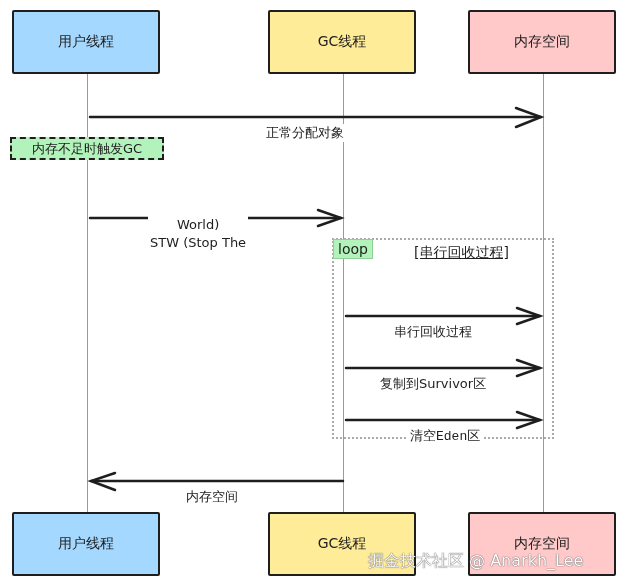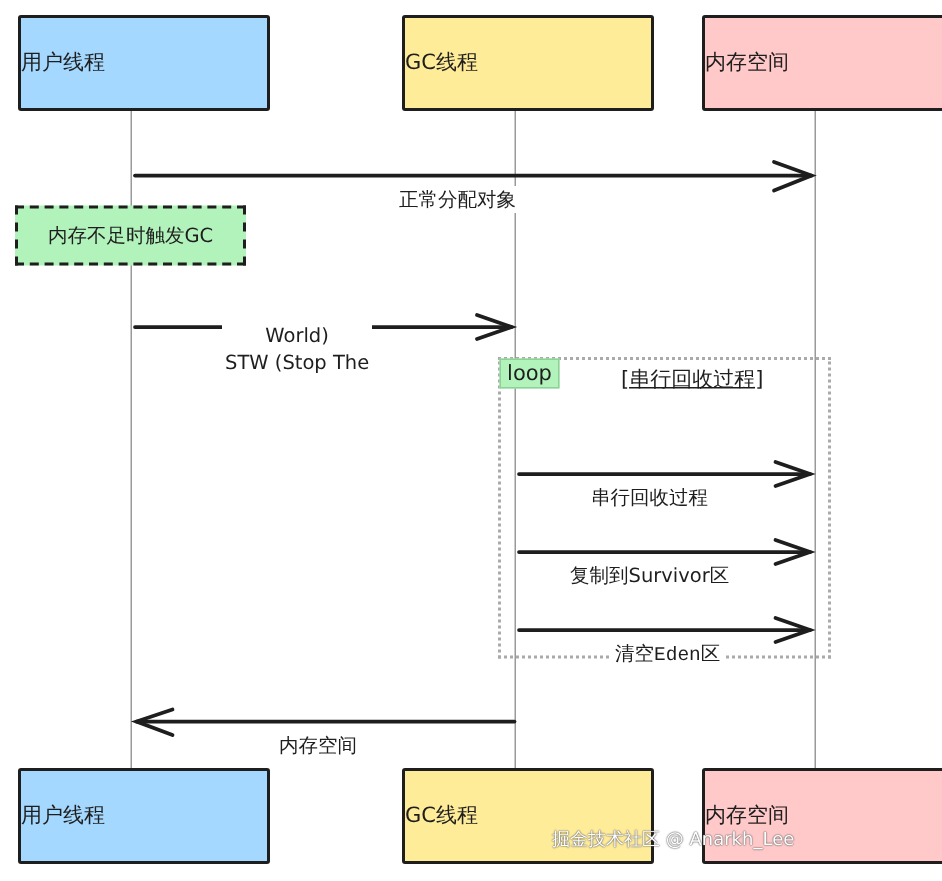--- a/index.html
+++ b/index.html
@@ -1,32 +1,32 @@
 <!DOCTYPE html>
 <html><head>
 <meta charset="utf-8">
 <style>
   html, body { margin: 0; padding: 0; background: #ffffff; }
   body { width: 628px; height: 587px; position: relative; overflow: hidden;
          font-family: "DejaVu Sans", sans-serif; color: #1e1e1e; }
-  .actor { position: absolute; width: 168px; height: 64px; box-sizing: border-box;
-           border: 2.5px solid #1e1e1e; display: flex; align-items: center; justify-content: flex-start;
+  .actor { position: absolute; width: 148px; height: 64px; box-sizing: border-box;
+           border: 2.5px solid #1e1e1e; display: flex; align-items: center; justify-content: center;
            font-size: 14px; border-radius: 2px; }
   .lifeline { position: absolute; width: 1px; background: #9a9a9a; }
   .msg-label { position: absolute; font-size: 13px; background: #fff; padding: 0 2px; white-space: nowrap; margin-top: 16px; }
-  .note { position: absolute; left: 10px; top: 137px; width: 154px; height: 40px; box-sizing: border-box;
+  .note { position: absolute; left: 10px; top: 137px; width: 154px; height: 23px; box-sizing: border-box;
           border: 2.5px dashed #1e1e1e; background: #b2f2bb; display: flex; align-items: center;
           justify-content: center; font-size: 13px; }
   .loop-frame { position: absolute; left: 332px; top: 238px; width: 222px; height: 201px; box-sizing: border-box;
                 border: 2px dotted #aaaaaa; }
   .loop-tag { position: absolute; left: 333px; top: 239px; width: 40px; height: 20px; box-sizing: border-box;
               background: #b2f2bb; border: 1px solid #8fcf98; font-size: 14px;
               display: flex; align-items: center; justify-content: center; }
   .loop-title { position: absolute; left: 414px; top: 244px; font-size: 14px; text-decoration: underline; }
-  .watermark { position: absolute; left: 368px; top: 551px; font-size: 12px; color: #ffffff;
+  .watermark { position: absolute; left: 368px; top: 551px; font-size: 16px; color: #ffffff;
                text-shadow: 0 0 1px #555, 0 0 1px #555; white-space: nowrap; }
   svg.arrows { position: absolute; left: 0; top: 0; }
 </style>
 </head>
 <body>
 
 <div class="lifeline" style="left:87px;top:74px;height:438px;"></div>
 <div class="lifeline" style="left:343px;top:74px;height:438px;"></div>
 <div class="lifeline" style="left:543px;top:74px;height:438px;"></div>
 

